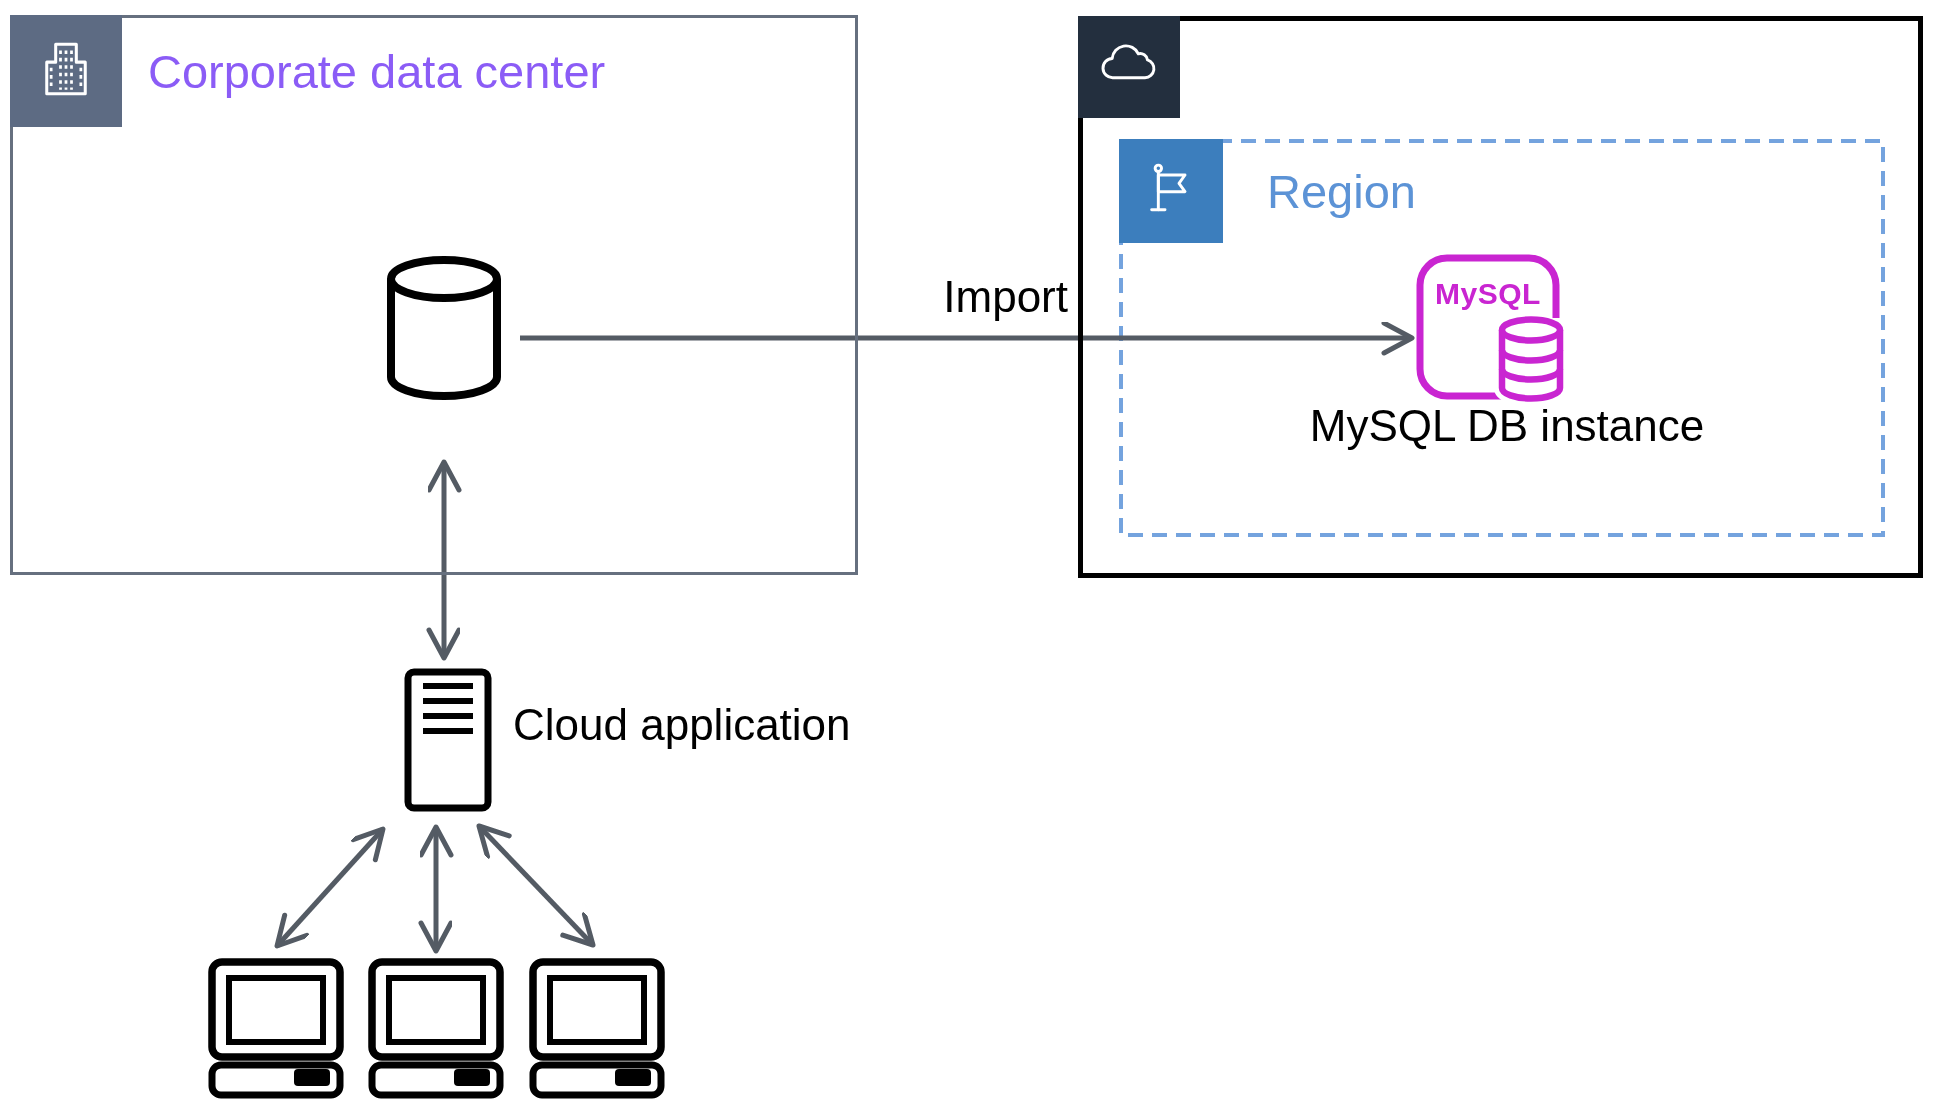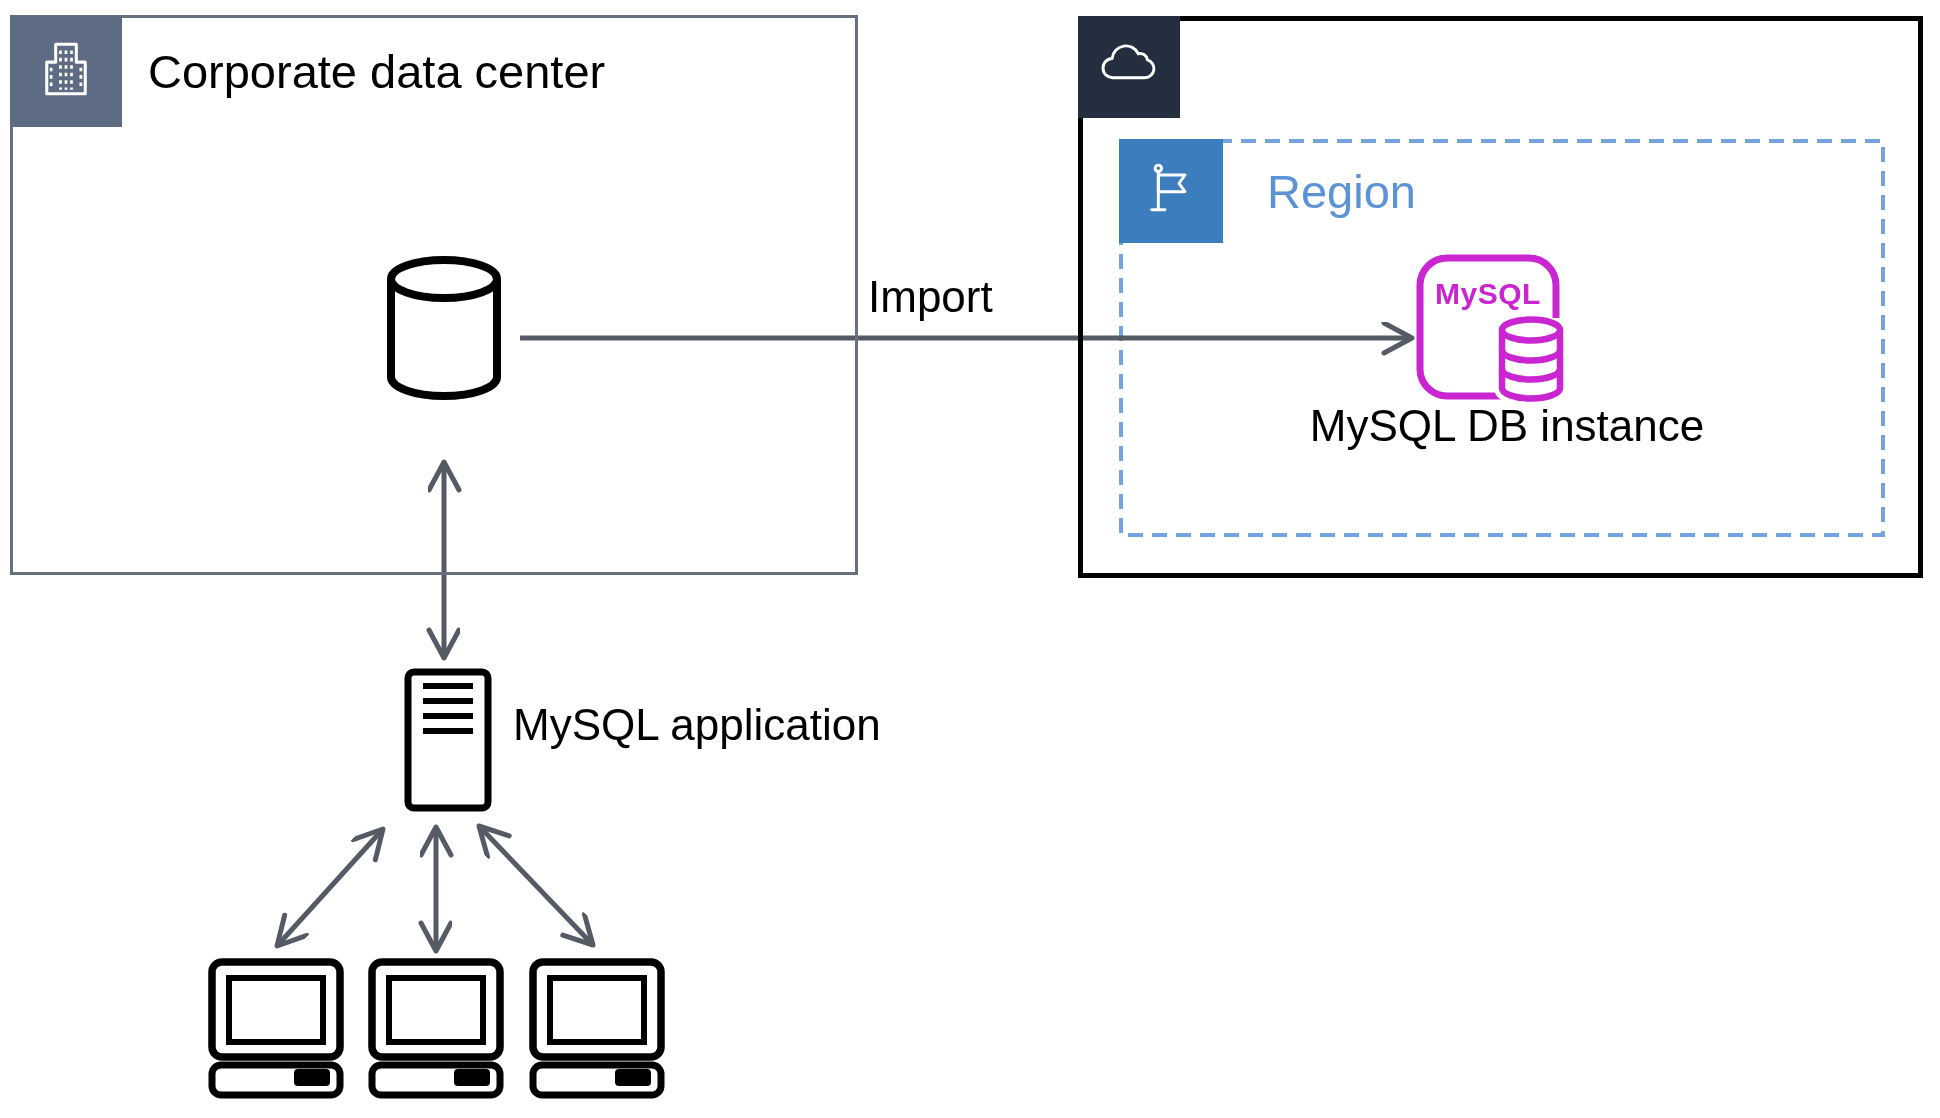--- a/index.html
+++ b/index.html
@@ -11,27 +11,27 @@
   .group-box{position:absolute;box-sizing:border-box;background:transparent;z-index:2;}
   .corp-box{left:10px;top:15px;width:848px;height:560px;border:3px solid #66707F;}
   .aws-box{left:1078px;top:16px;width:845px;height:562px;border:5px solid #000000;}
   .icon-square{position:absolute;z-index:4;display:flex;align-items:center;justify-content:center;}
   .corp-square{left:10px;top:15px;width:112px;height:112px;background:#5D6B83;}
   .cloud-square{left:1078px;top:16px;width:102px;height:102px;background:#232F3E;}
   .flag-square{left:1119px;top:139px;width:104px;height:104px;background:#3C7EBD;}
   .lbl{position:absolute;z-index:3;color:#000;white-space:nowrap;}
   .title{font-size:47px;line-height:47px;}
   .body-lbl{font-size:44px;line-height:44px;}
-  .corp-title{left:148px;top:48px;color:#000000;}
+  .corp-title{left:148px;top:48px;color:#8b5cf6;}
   .aws-title{left:1223px;top:44px;color:#000000;}
   .region-title{left:1267px;top:168px;color:#5C93D6;}
   .db-lbl{left:192px;top:404px;width:500px;text-align:center;}
   .inst-lbl{left:1257px;top:404px;width:500px;text-align:center;}
   .app-lbl{left:513px;top:703px;}
-  .import-lbl{left:868px;top:275px;width:200px;text-align:left;}
+  .import-lbl{left:868px;top:275px;width:200px;text-align:right;}
   .mysql-logo{left:1424px;top:276px;width:128px;text-align:center;
     font-size:30px;line-height:36px;font-weight:700;color:#C925D1;letter-spacing:0.5px;}
 </style>
 </head>
 <body>
 
 <div class="stage">
 
   <svg class="layer-svg" width="1940" height="1118" viewBox="0 0 1940 1118">
     <defs>
@@ -132,21 +132,21 @@
       </svg>
     </span>
   </div>
 
   <div class="lbl title corp-title">Corporate data center</div>
 
 
   <div class="lbl title region-title">Region</div>
 
 
-  <div class="lbl body-lbl app-lbl">MySQL application</div>
+  <div class="lbl body-lbl app-lbl">Cloud application</div>
 
   <div class="lbl body-lbl inst-lbl">MySQL DB instance</div>
 
   <div class="lbl body-lbl import-lbl">Import</div>
 
   <div class="lbl mysql-logo">MySQL</div>
 
 </div>
 
 </body></html>

